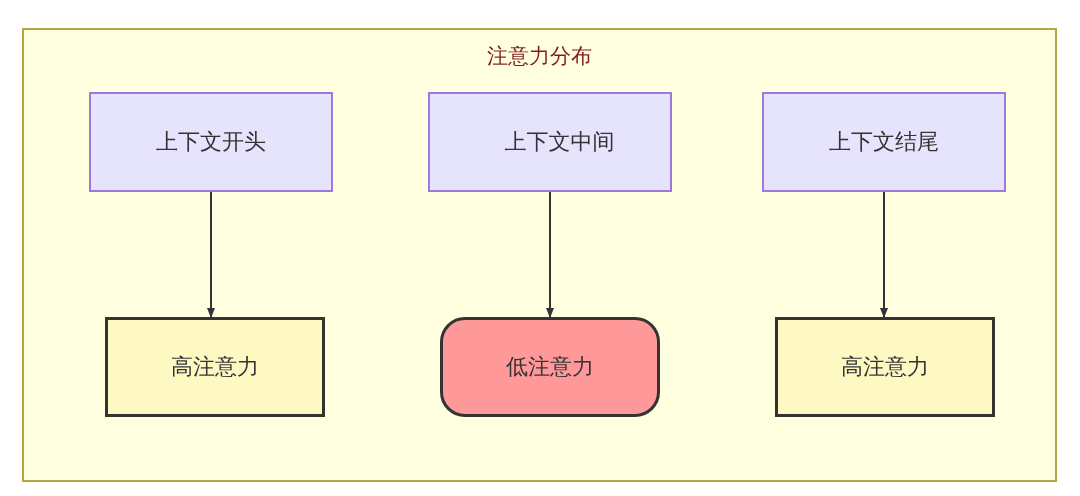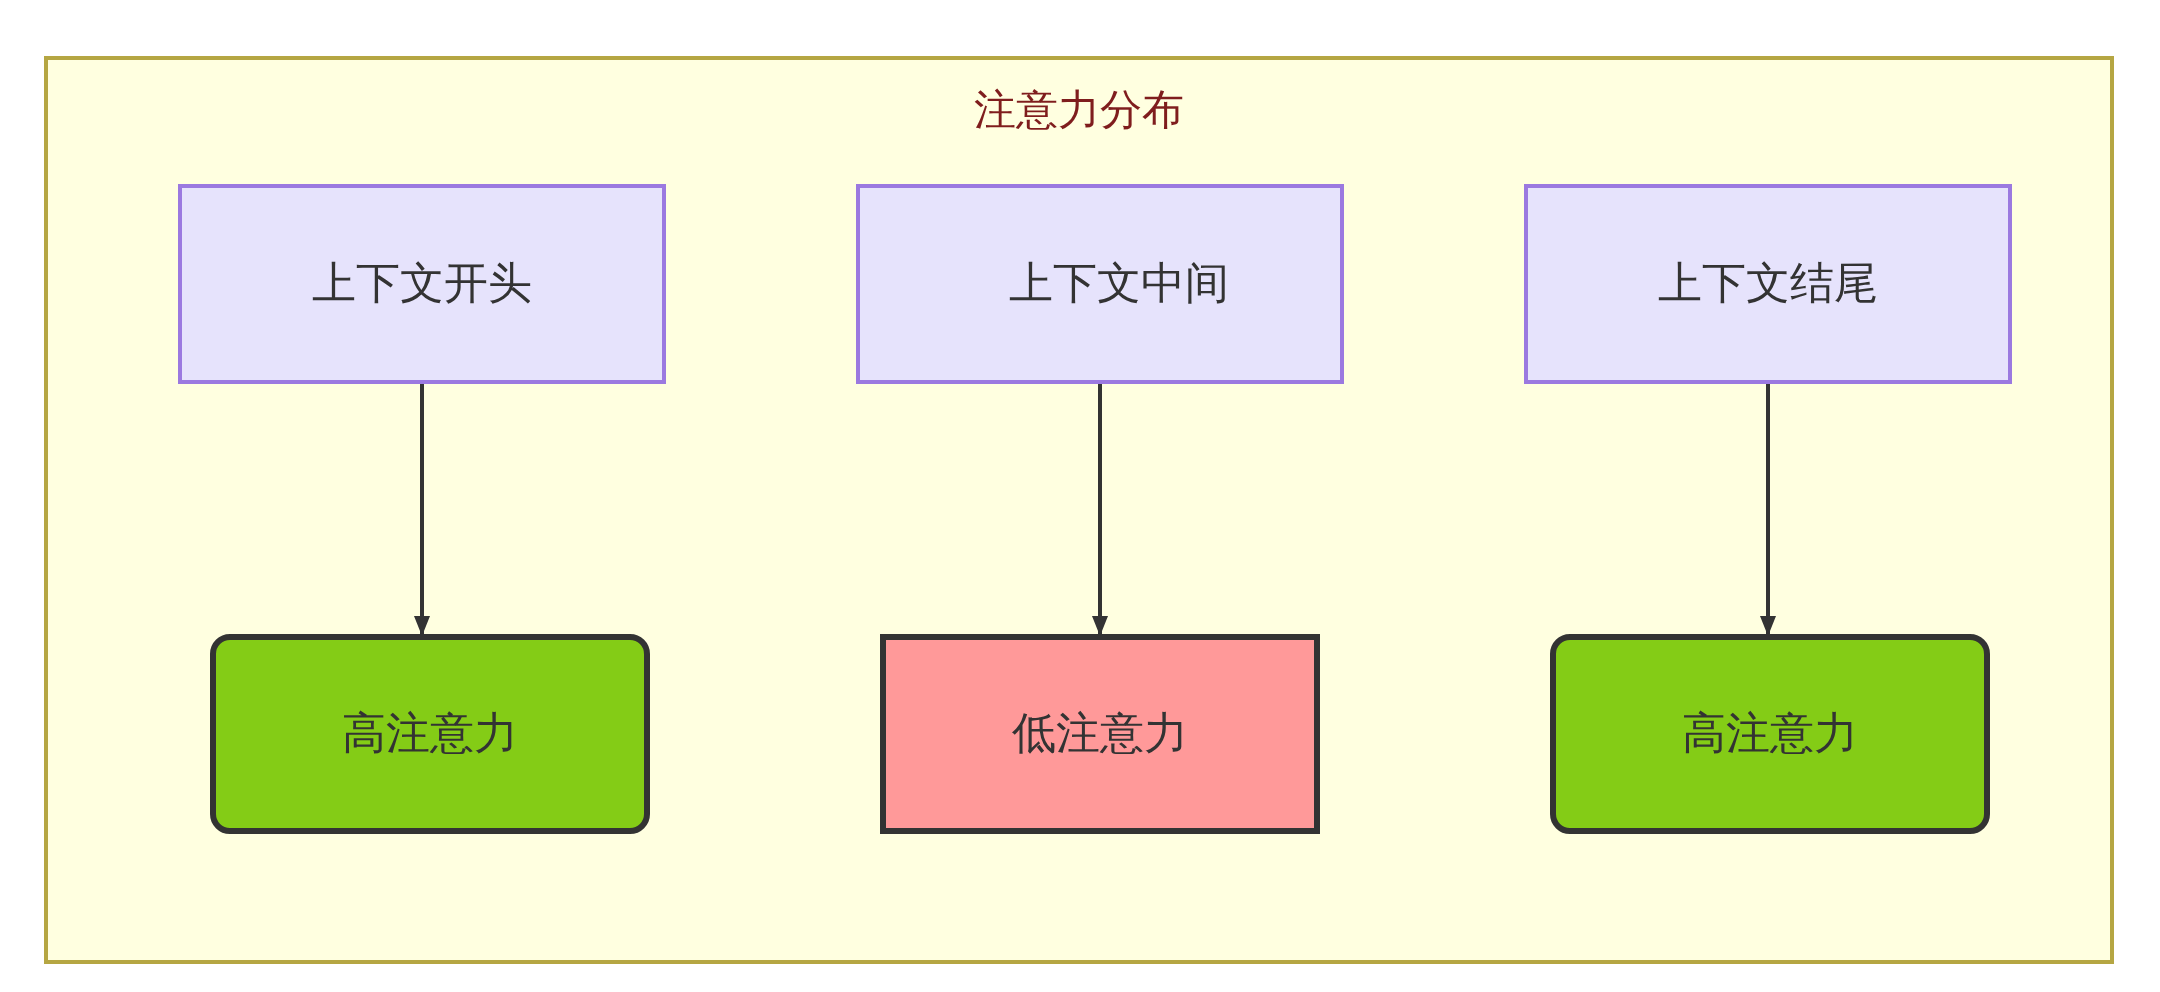--- a/index.html
+++ b/index.html
@@ -57,30 +57,30 @@
     background: #e6e3fc;
     border: 2px solid #9b79e0;
     width: 244px;
     height: 100px;
   }
   .node-bottom {
     border: 3px solid #333333;
     width: 220px;
     height: 100px;
   }
-  .fill-green { background: #84cc16; border-radius: 10px; }
+  .fill-green { background: #fef9c3; }
   .fill-red   { background: #ff9999; }
 
   
   .t1 { left: 89px;  top: 92px; }
   .t2 { left: 428px; top: 92px; padding-left: 19px; }
   .t3 { left: 762px; top: 92px; }
   
   .b1 { left: 105px; top: 317px; }
-  .b2 { left: 440px; top: 317px; }
+  .b2 { left: 440px; top: 317px; border-radius: 25px; }
   .b3 { left: 775px; top: 317px; }
 
   
   .arrow-layer {
     position: absolute;
     left: 0;
     top: 0;
     width: 1080px;
     height: 496px;
     pointer-events: none;

